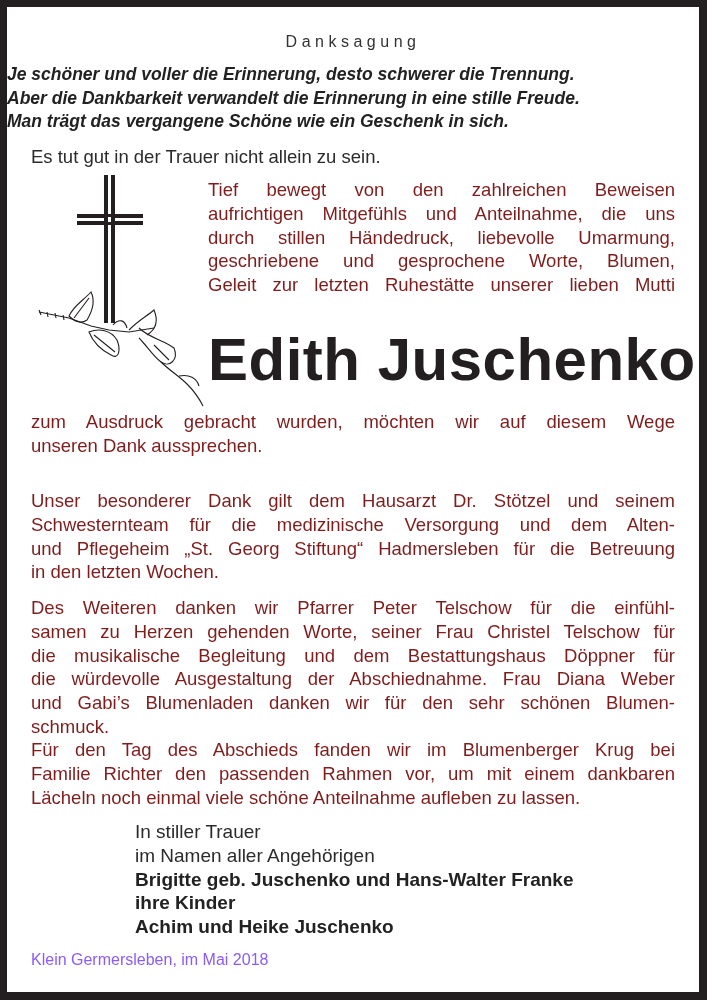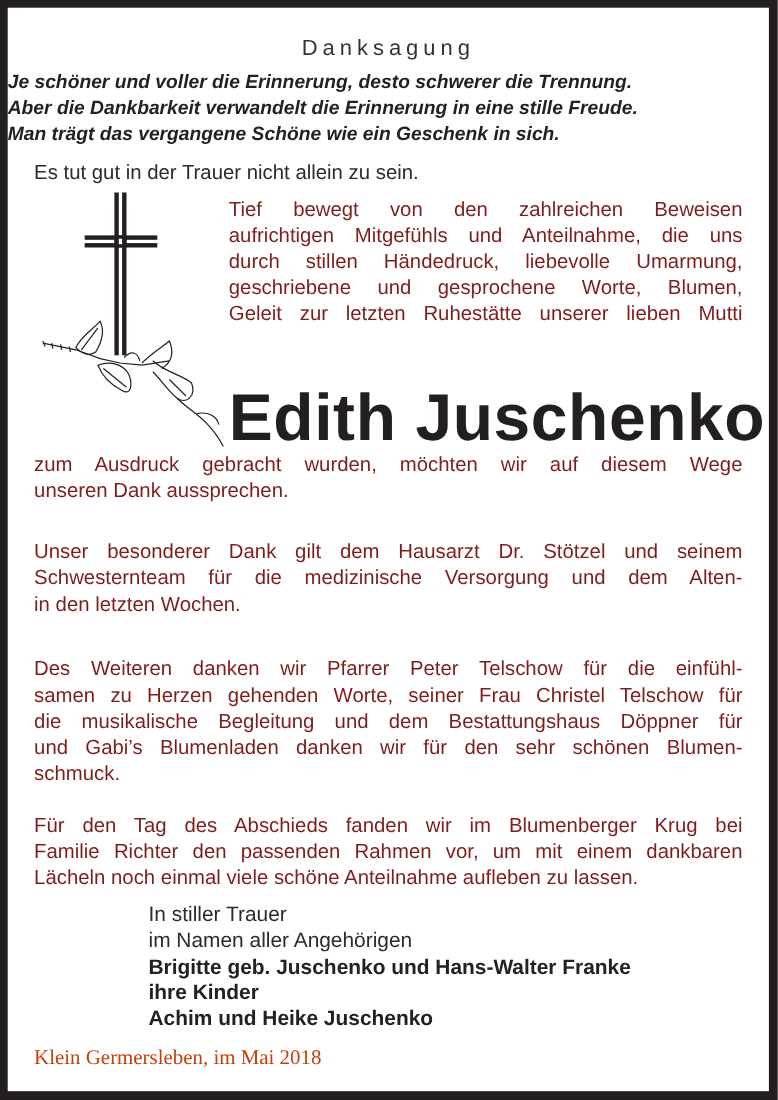--- a/index.html
+++ b/index.html
@@ -14,21 +14,21 @@
   .card {
     position: absolute;
     left: 7px; top: 7px;
     width: 692px; height: 985px;
     background: #ffffff;
   }
   .abs { position: absolute; margin: 0; }
   .title {
     left: 0; width: 692px; top: 26px;
     text-align: center;
-    font-size: 20px;
+    font-size: 16px;
     letter-spacing: 4.5px;
     color: #333;
   }
   .motto {
     left: 0; width: 692px; top: 56px;
     text-align: left;
     font-style: italic;
     font-weight: bold;
     font-size: 17.5px;
     line-height: 23.5px;
@@ -48,39 +48,37 @@
   }
   .para .ln { display: block; text-align: justify; text-align-last: justify; white-space: nowrap; }
   .para .ln.last { text-align-last: left; }
   .tribute { left: 201px; top: 171px; width: 467px; }
   .name {
     left: 201px; top: 318px;
     font-size: 60px;
     font-weight: bold;
     color: #231f20;
     letter-spacing: 0.5px;
-    margin-top: 20px;
   }
   .p2 { left: 24px; top: 403px; width: 644px; }
   .p3 { left: 24px; top: 482px; width: 644px; }
   .p4 { left: 24px; top: 589px; width: 644px; }
   .p5 { left: 24px; top: 731px; width: 644px; }
   .sig {
     left: 128px; top: 813px;
     font-size: 19px;
     line-height: 23.8px;
     color: #2b2b2b;
   }
   .sig .b { font-weight: bold; color: #222; display: block; }
   .sig .n { display: block; }
   .place {
     left: 24px; top: 944px;
-    font-size: 19px;
-    color: #c2410c;
-    font-family: Liberation Serif, serif;
+    font-size: 16px;
+    color: #8b5cf6;
   }
   .emblem { left: 22px; top: 163px; width: 180px; height: 240px; }
 </style>
 </head>
 <body>
 
 <div class="card">
 
   <p class="abs title">Danksagung</p>
 
@@ -128,27 +126,29 @@
   <h1 class="abs name">Edith Juschenko</h1>
 
   <div class="abs para p2">
     <span class="ln">zum Ausdruck gebracht wurden, möchten wir auf diesem Wege</span>
     <span class="ln last">unseren Dank aussprechen.</span>
   </div>
 
   <div class="abs para p3">
     <span class="ln">Unser besonderer Dank gilt dem Hausarzt Dr. Stötzel und seinem</span>
     <span class="ln">Schwesternteam für die medizinische Versorgung und dem Alten-</span>
+    <span class="ln">und Pflegeheim „St. Georg Stiftung“ Hadmersleben für die Betreuung</span>
     <span class="ln last">in den letzten Wochen.</span>
   </div>
 
   <div class="abs para p4">
     <span class="ln">Des Weiteren danken wir Pfarrer Peter Telschow für die einfühl-</span>
     <span class="ln">samen zu Herzen gehenden Worte, seiner Frau Christel Telschow für</span>
     <span class="ln">die musikalische Begleitung und dem Bestattungshaus Döppner für</span>
+    <span class="ln">die würdevolle Ausgestaltung der Abschiednahme. Frau Diana Weber</span>
     <span class="ln">und Gabi’s Blumenladen danken wir für den sehr schönen Blumen-</span>
     <span class="ln last">schmuck.</span>
   </div>
 
   <div class="abs para p5">
     <span class="ln">Für den Tag des Abschieds fanden wir im Blumenberger Krug bei</span>
     <span class="ln">Familie Richter den passenden Rahmen vor, um mit einem dankbaren</span>
     <span class="ln last">Lächeln noch einmal viele schöne Anteilnahme aufleben zu lassen.</span>
   </div>
 

